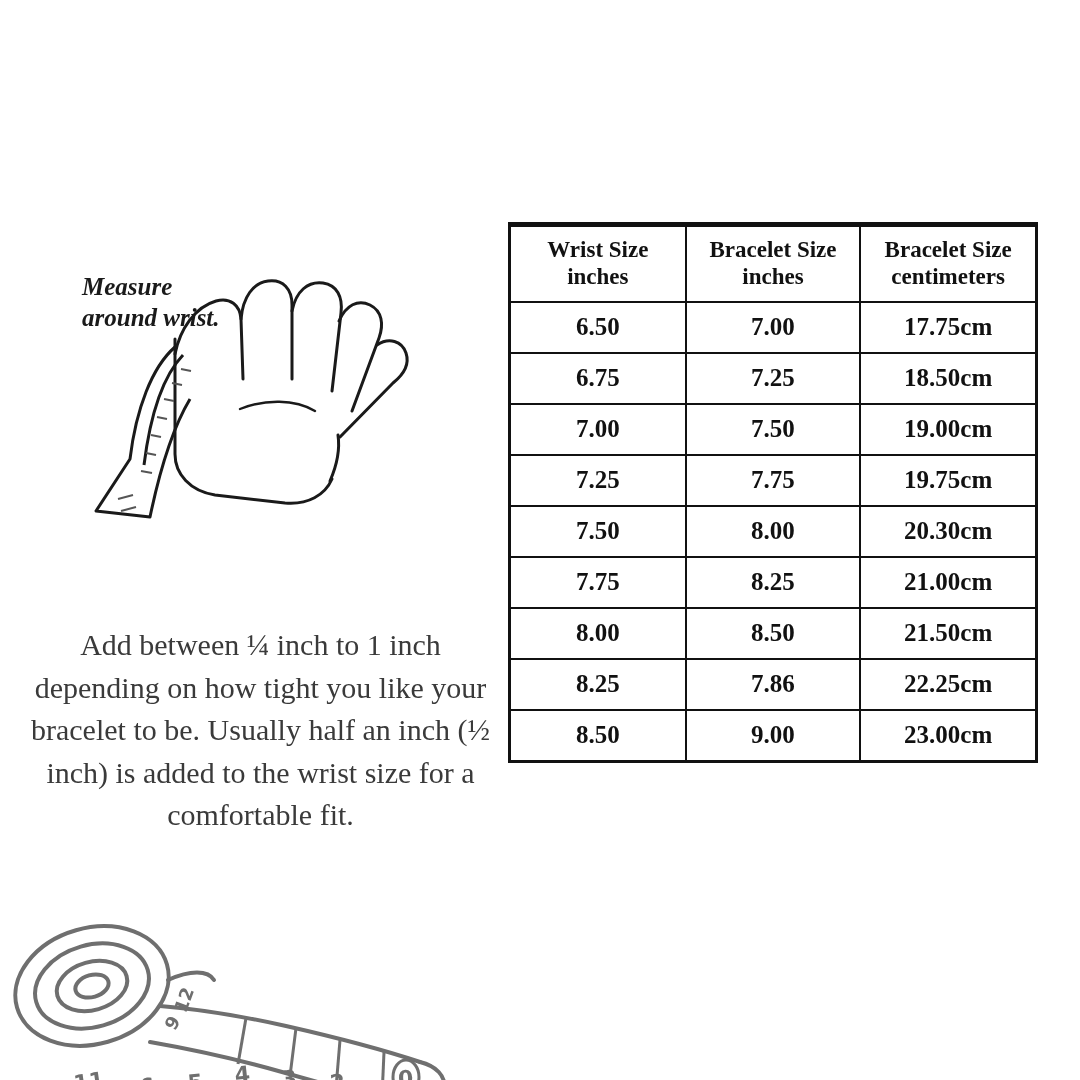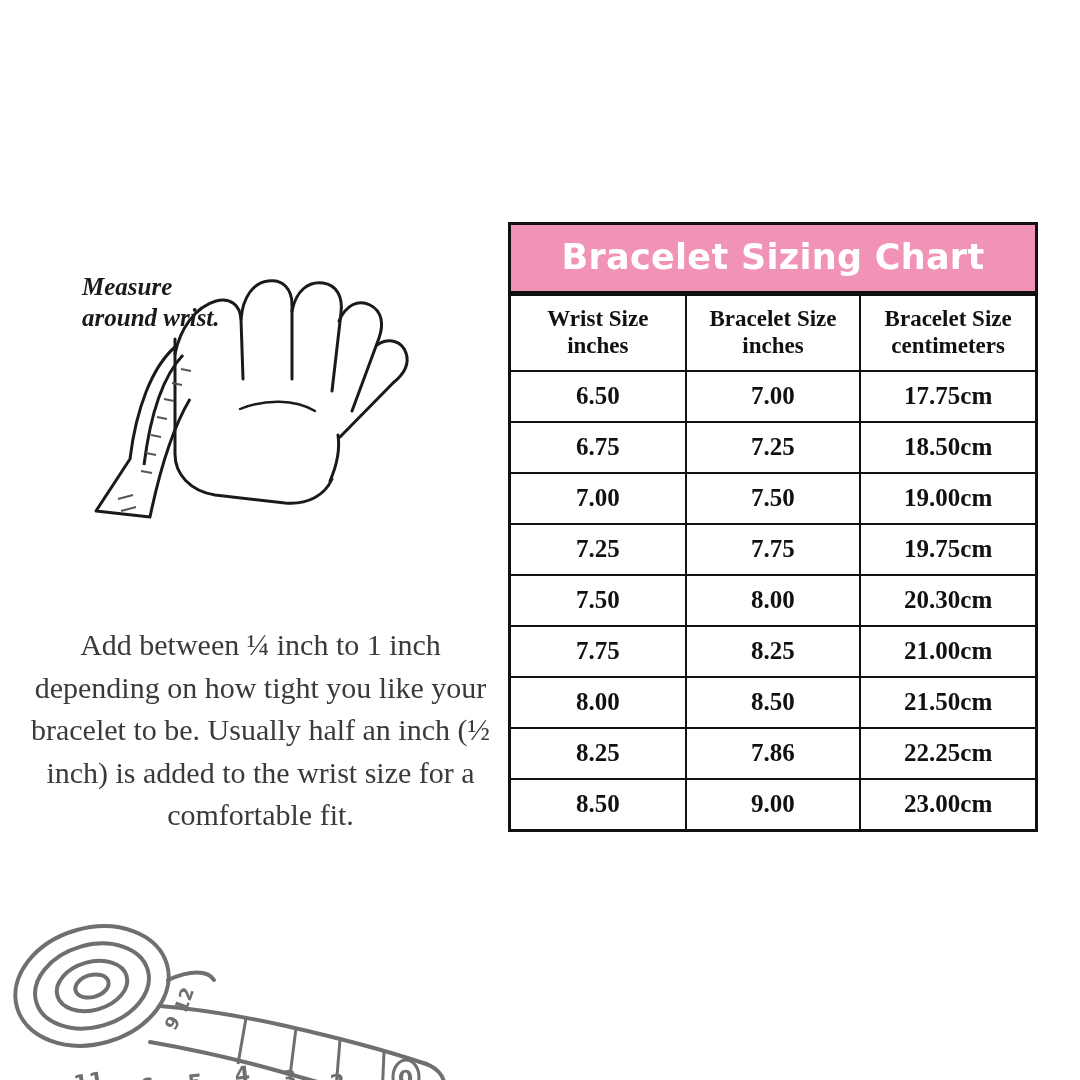--- a/index.html
+++ b/index.html
@@ -177,21 +177,20 @@
       <text x="243" y="168" transform="rotate(-6 243 168)">4</text>
       <text x="290" y="172" transform="rotate(-5 290 172)">3</text>
       <text x="338" y="176" transform="rotate(-4 338 176)">2</text>
       <text x="406" y="172" transform="rotate(-2 406 172)">0</text>
       <text x="178" y="112" transform="rotate(-60 178 112)" font-size="18">9</text>
       <text x="190" y="88" transform="rotate(-70 190 88)" font-size="18">12</text>
     </g>
   </svg>
 
   <div id="chart">
-    <div id="chart-title">Bracelet Sizing Chart</div>
     <table class="sizing">
       <thead>
         <tr>
           <th>
             <div>Wrist Size</div>
             <div>inches</div>
           </th>
           <th>
             <div>Bracelet Size</div>
             <div>inches</div>

